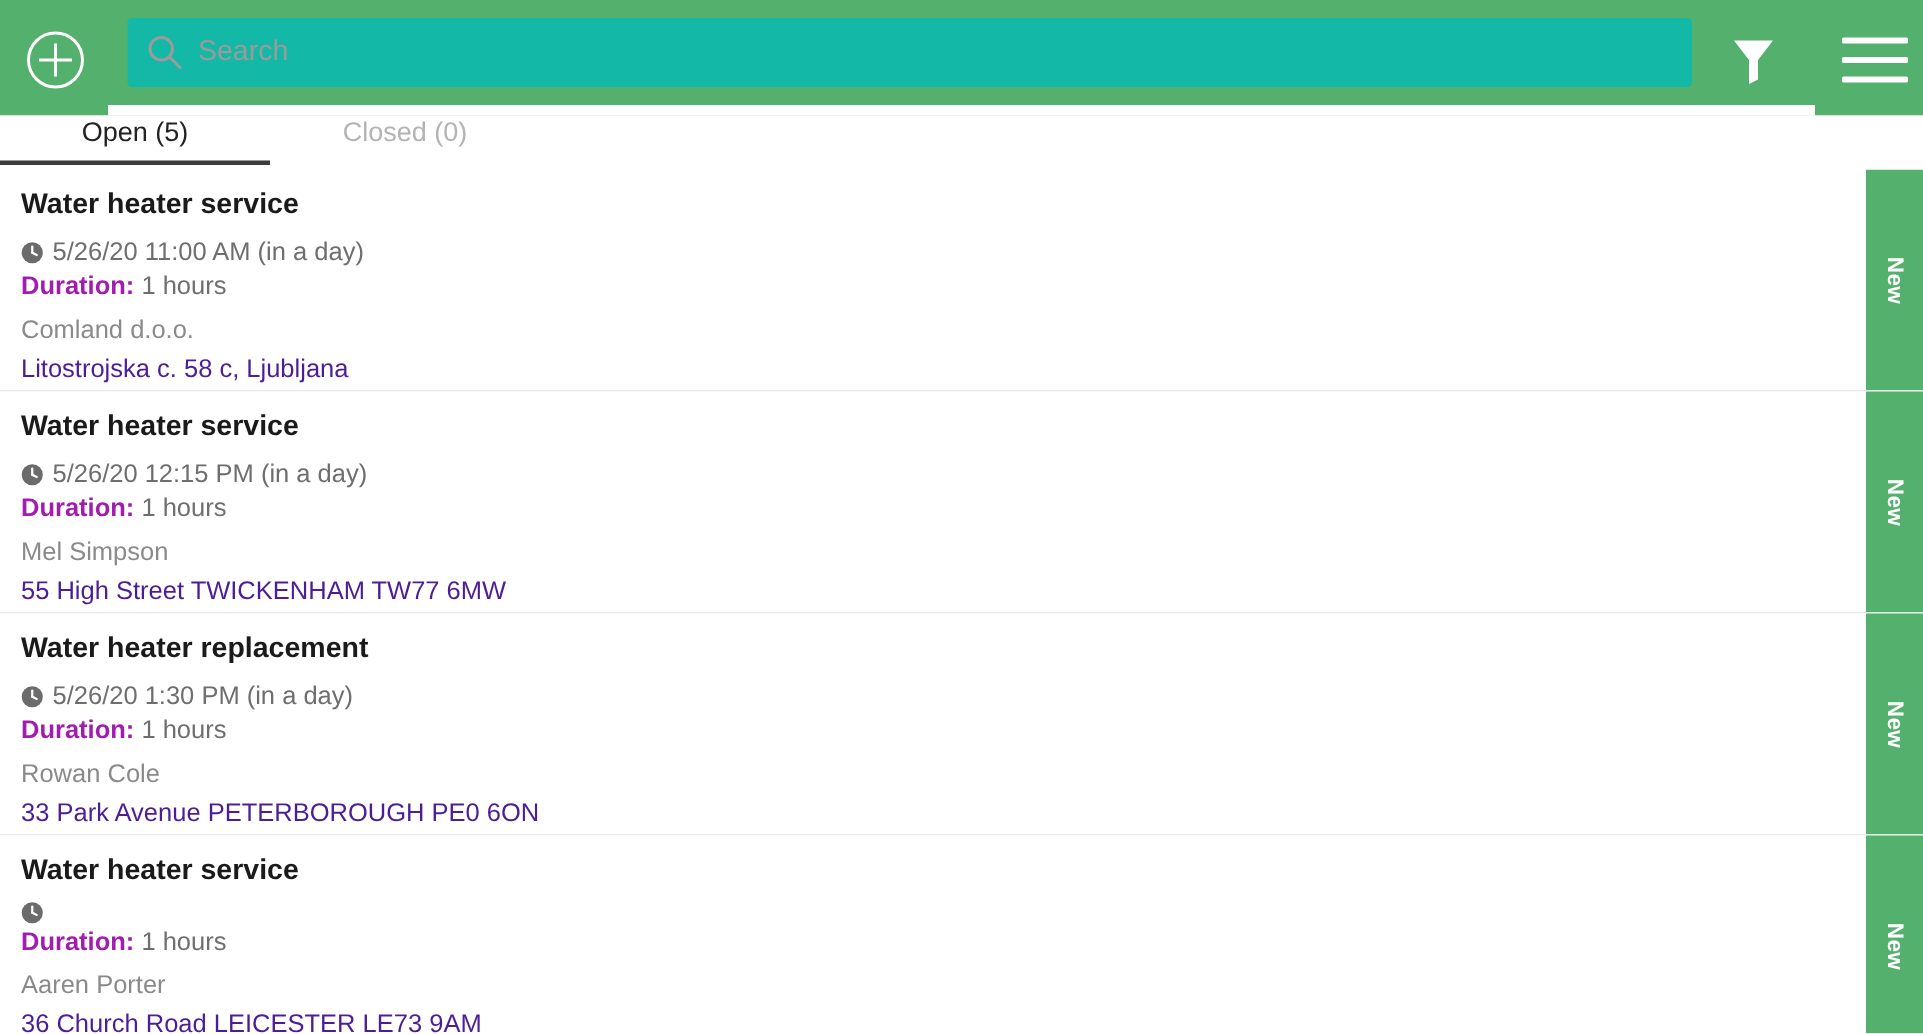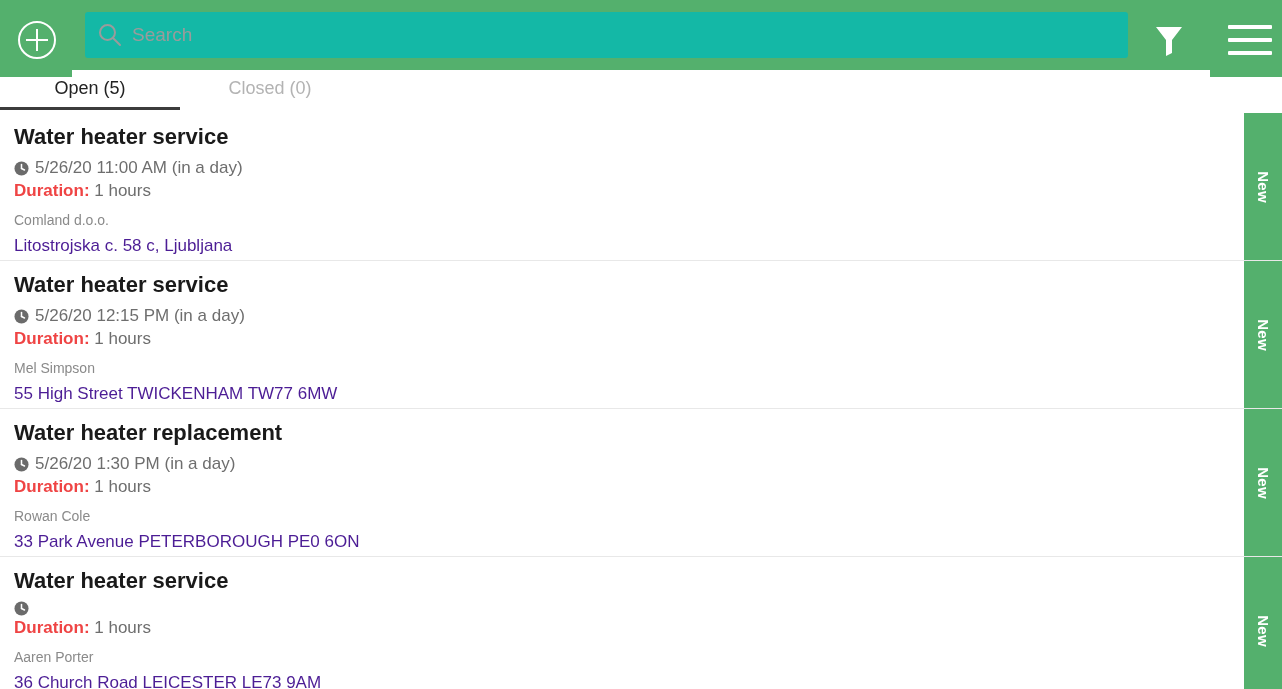--- a/index.html
+++ b/index.html
@@ -145,21 +145,21 @@
     cursor: pointer;
   }
   .job-main {
     position: absolute;
     left: 14px;
     top: 0;
     right: 52px;
     padding-top: 12px;
   }
   .job-title {
-    font-size: 22px;
+    font-size: 19px;
     font-weight: bold;
     color: #1a1a1a;
     line-height: 24px;
     margin-bottom: 8px;
     white-space: nowrap;
   }
   .job-time-line {
     display: flex;
     align-items: center;
     line-height: 22px;
@@ -179,25 +179,25 @@
   }
   .job-duration {
     font-size: 17px;
     color: #6e6e6e;
     line-height: 22px;
     margin-bottom: 5px;
     white-space: nowrap;
   }
   .job-duration .dur-label {
     font-weight: bold;
-    color: #ef4444;
+    color: #a21caf;
     margin-top: 28px;
   }
   .job-customer {
-    font-size: 14px;
+    font-size: 17px;
     color: #8a8a8a;
     line-height: 26px;
     white-space: nowrap;
   }
   .job-address {
     font-size: 17px;
     color: #4c1d95;
     line-height: 26px;
     white-space: nowrap;
   }

